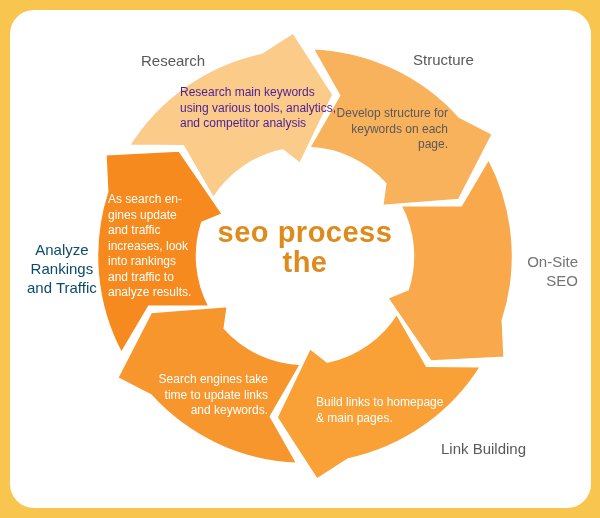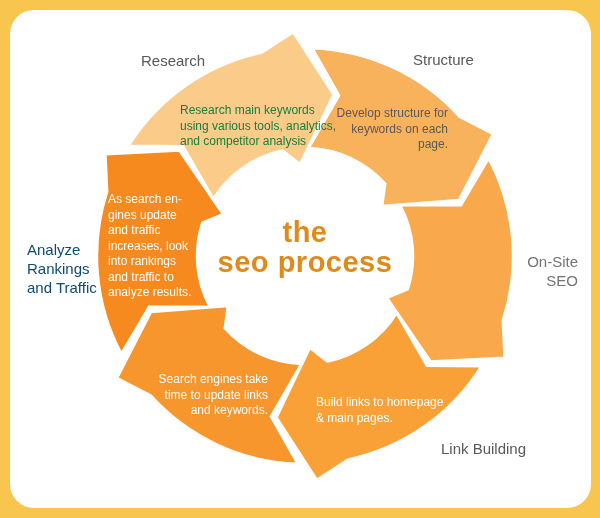--- a/index.html
+++ b/index.html
@@ -2,21 +2,21 @@
 <html><head>
 <meta charset="utf-8">
 <style>
   html,body{margin:0;padding:0;}
   body{width:600px;height:518px;font-family:"Liberation Sans","DejaVu Sans",sans-serif;}
   .frame{position:absolute;left:0;top:0;width:600px;height:518px;overflow:hidden;}
   .panel{position:absolute;left:10px;top:10px;width:581px;height:498px;border-radius:24px;}
   #ring{position:absolute;left:-10px;top:-10px;}
   .title{position:absolute;left:0px;top:207px;width:590px;text-align:center;
          font-size:29px;font-weight:bold;line-height:30px;letter-spacing:0.5px;}
-  .lbl{position:absolute;font-size:15px;line-height:19px;}
+  .lbl{position:absolute;font-size:15px;line-height:19px;text-align:center;}
   .lbl0{left:131px;top:41px;}
   .lbl1{left:403px;top:40px;}
   .lbl2{left:490px;top:242px;width:78px;text-align:right;}
   .lbl3{left:403px;top:429px;margin-left:28px;}
   .lbl4{left:99px;top:430px;}
   .lbl5{left:17px;top:230px;}
   .desc{position:absolute;font-size:12px;line-height:15.5px;}
   .desc0{left:170px;top:75px;}
   .desc1{left:320px;top:96px;width:118px;text-align:right;}
   .desc2{left:429px;top:231px;}
@@ -33,30 +33,30 @@
     <svg id="ring" width="600" height="518" viewBox="0 0 600 518" xmlns="http://www.w3.org/2000/svg">
         <path d="M 128.61 145.78 A 208 208 0 0 1 261.75 52.55 L 293.28 32.31 L 333.48 94.49 L 300.19 164.13 L 282.55 150.36 A 108 108 0 0 0 213.41 198.77 L 183.12 146.26 Z" fill="#fbcb8a" stroke="#ffffff" stroke-width="2.5" stroke-linejoin="miter" stroke-miterlimit="8"></path>
         <path d="M 312.26 48.13 A 208 208 0 0 1 459.57 116.82 L 492.86 134.00 L 459.11 199.91 L 382.16 205.89 L 385.26 183.73 A 108 108 0 0 0 308.77 148.07 L 339.10 95.58 Z" fill="#f9b25c" stroke="#ffffff" stroke-width="2.5" stroke-linejoin="miter" stroke-miterlimit="8"></path>
         <path d="M 488.65 158.35 A 208 208 0 0 1 502.82 320.28 L 504.59 357.69 L 430.63 361.42 L 386.97 297.77 L 407.71 289.37 A 108 108 0 0 0 400.36 205.30 L 460.97 205.32 Z" fill="#f9a94b" stroke="#ffffff" stroke-width="2.5" stroke-linejoin="miter" stroke-miterlimit="8"></path>
         <path d="M 481.39 366.22 A 208 208 0 0 1 348.25 459.45 L 316.72 479.69 L 276.52 417.51 L 309.81 347.87 L 327.45 361.64 A 108 108 0 0 0 396.59 313.23 L 426.88 365.74 Z" fill="#f9a137" stroke="#ffffff" stroke-width="2.5" stroke-linejoin="miter" stroke-miterlimit="8"></path>
         <path d="M 297.74 463.87 A 208 208 0 0 1 150.43 395.18 L 117.14 378.00 L 150.89 312.09 L 227.84 306.11 L 224.74 328.27 A 108 108 0 0 0 301.23 363.93 L 270.90 416.42 Z" fill="#f8962e" stroke="#ffffff" stroke-width="2.5" stroke-linejoin="miter" stroke-miterlimit="8"></path>
         <path d="M 121.35 353.65 A 208 208 0 0 1 107.18 191.72 L 105.41 154.31 L 179.37 150.58 L 223.03 214.23 L 202.29 222.63 A 108 108 0 0 0 209.64 306.70 L 149.03 306.68 Z" fill="#f68a1e" stroke="#ffffff" stroke-width="2.5" stroke-linejoin="miter" stroke-miterlimit="8"></path>
       </svg>
 
     <div class="title" style="color: rgb(222, 139, 28);">
+      <div>seo process</div>
       <div>the</div>
-      <div>seo process</div>
     </div>
 
     <div class="lbl lbl0" style="color: rgb(90, 88, 90);">Research</div>
     <div class="lbl lbl1" style="color: rgb(90, 88, 90);">Structure</div>
     <div class="lbl lbl2" style="color: #737373;">On-Site<br>SEO</div>
     <div class="lbl lbl3" style="color: rgb(90, 88, 90);">Link Building</div>
     <div class="lbl lbl5" style="color: #0c4a6e;">Analyze<br>Rankings<br>and Traffic</div>
 
-    <div class="desc desc0" style="color: #15803d; margin-top: 18px;">Research main keywords<br>using various tools, analytics,<br>and competitor analysis</div>
+    <div class="desc desc0" style="color: #4c1d95;">Research main keywords<br>using various tools, analytics,<br>and competitor analysis</div>
     <div class="desc desc1" style="color: rgb(89, 88, 92);">Develop structure for<br>keywords on each<br>page.</div>
     <div class="desc desc3" style="color: rgb(255, 255, 255);">Build links to homepage<br>&amp; main pages.</div>
     <div class="desc desc4" style="color: rgb(255, 255, 255);">Search engines take<br>time to update links<br>and keywords.</div>
     <div class="desc desc5" style="color: rgb(255, 255, 255);">As search en-<br>gines update<br>and traffic<br>increases, look<br>into rankings<br>and traffic to<br>analyze results.</div>
 
   </div>
 </div>
 
 </body></html>

